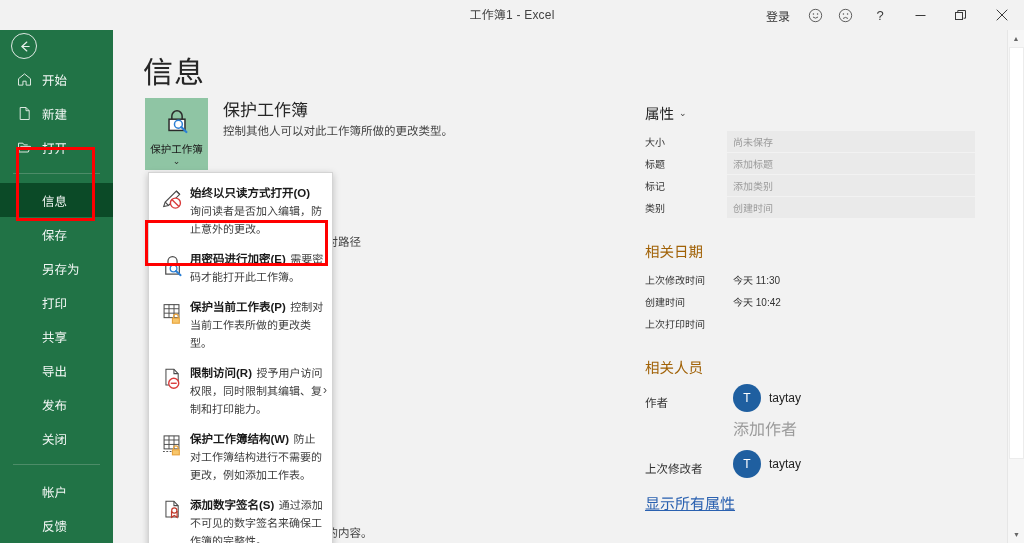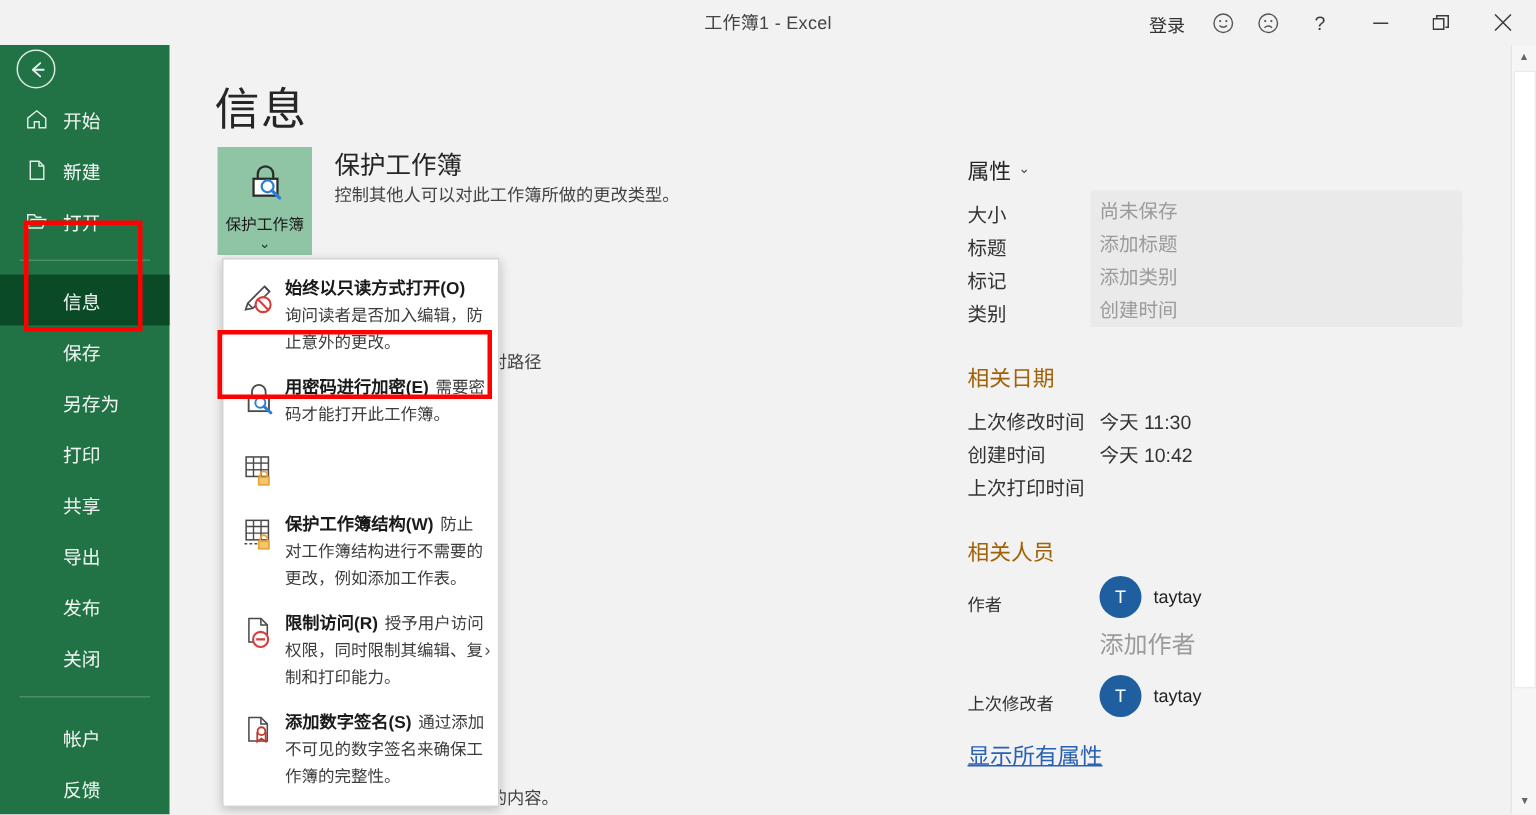--- a/index.html
+++ b/index.html
@@ -99,21 +99,21 @@
   .mi .marrow{position:absolute;right:5px;top:50%;transform:translateY(-50%);font-size:12px;color:#555;}
 
   
   .props{position:absolute;left:532px;top:72px;width:330px;}
   .props-head{
     font-size:14.5px;color:#262626;font-weight:400;margin-bottom:7px;
     display:flex;align-items:center;
   }
   .props-head .cv{font-size:9px;margin-left:5px;color:#444;}
   .sec-head{font-size:14.5px;color:#a16207;font-weight:400;margin:22px 0 7px 0;}
-  .prow{display:flex;align-items:flex-end;height:22px;font-size:13px;}
+  .prow{display:flex;align-items:center;height:22px;font-size:10px;}
   .prow .pk{flex:0 0 88px;color:#333;}
   .prow .pv{flex:1;color:#333;}
   .prow .pv.ph{color:#9b9b9b;background:#eaeaea;padding:3px 6px;margin-left:-6px;}
   .prow.filled .pv{color:#333;}
   .person{display:flex;align-items:center;margin-top:2px;}
   .person .pk{flex:0 0 88px;font-size:11.5px;color:#333;align-self:flex-start;padding-top:10px;}
   .avatar{
     width:28px;height:28px;border-radius:50%;background:#1f5fa0;color:#fff;
     display:flex;align-items:center;justify-content:center;font-size:12px;margin-right:8px;
   }
@@ -378,20 +378,40 @@
         <svg width="26" height="26" viewBox="0 0 28 28">
           <rect x="4.4" y="5" width="16" height="14" fill="#ffffff" stroke="#4a4a4a" stroke-width="1.1"></rect>
           <line x1="4.4" y1="9.4" x2="20.4" y2="9.4" stroke="#4a4a4a" stroke-width="1"></line>
           <line x1="4.4" y1="14.2" x2="20.4" y2="14.2" stroke="#4a4a4a" stroke-width="1"></line>
           <line x1="9.7" y1="5" x2="9.7" y2="19" stroke="#4a4a4a" stroke-width="1"></line>
           <line x1="15.1" y1="5" x2="15.1" y2="19" stroke="#4a4a4a" stroke-width="1"></line>
           <path d="M14.6 19.6 V17.8 a2.5 2.5 0 0 1 5 0 V19.6" fill="none" stroke="#e8a33d" stroke-width="1.3"></path>
           <rect x="13.4" y="19.6" width="7.4" height="5.4" fill="#f7c66b" stroke="#e8a33d" stroke-width="1.2"></rect>
         </svg>
       </span>
+      <span class="mtxt">
+        <span class="mtitle">保护当前工作表(P)</span>
+        <span class="mdesc">控制对当前工作表所做的更改类型。</span>
+      </span>
+    </div>
+
+    <div class="mi">
+      <span class="mico">
+        <svg width="26" height="26" viewBox="0 0 28 28">
+          <path d="M6.4 3.6 H15 L19.6 8.2 V20.4 H6.4 Z" fill="#ffffff" stroke="#4a4a4a" stroke-width="1.1"></path>
+          <path d="M15 3.6 V8.2 H19.6" fill="none" stroke="#4a4a4a" stroke-width="1.1"></path>
+          <circle cx="14.8" cy="18.6" r="5.4" fill="#ffffff" stroke="#d93b3b" stroke-width="1.5"></circle>
+          <line x1="11.6" y1="18.6" x2="18" y2="18.6" stroke="#d93b3b" stroke-width="1.5"></line>
+        </svg>
+      </span>
+      <span class="mtxt">
+        <span class="mtitle">限制访问(R)</span>
+        <span class="mdesc">授予用户访问权限，同时限制其编辑、复制和打印能力。</span>
+      </span>
+      <span class="marrow">›</span>
     </div>
 
     <div class="mi">
       <span class="mico">
         <svg width="26" height="26" viewBox="0 0 28 28">
           <rect x="4.4" y="4.2" width="16" height="14" fill="#ffffff" stroke="#4a4a4a" stroke-width="1.1"></rect>
           <line x1="4.4" y1="8.6" x2="20.4" y2="8.6" stroke="#4a4a4a" stroke-width="1"></line>
           <line x1="4.4" y1="13.4" x2="20.4" y2="13.4" stroke="#4a4a4a" stroke-width="1"></line>
           <line x1="9.7" y1="4.2" x2="9.7" y2="18.2" stroke="#4a4a4a" stroke-width="1"></line>
           <line x1="15.1" y1="4.2" x2="15.1" y2="18.2" stroke="#4a4a4a" stroke-width="1"></line>
@@ -404,36 +424,20 @@
         <span class="mtitle">保护工作簿结构(W)</span>
         <span class="mdesc">防止对工作簿结构进行不需要的更改，例如添加工作表。</span>
       </span>
     </div>
 
     <div class="mi">
       <span class="mico">
         <svg width="26" height="26" viewBox="0 0 28 28">
           <path d="M6.4 3.6 H15 L19.6 8.2 V20.4 H6.4 Z" fill="#ffffff" stroke="#4a4a4a" stroke-width="1.1"></path>
           <path d="M15 3.6 V8.2 H19.6" fill="none" stroke="#4a4a4a" stroke-width="1.1"></path>
-          <circle cx="14.8" cy="18.6" r="5.4" fill="#ffffff" stroke="#d93b3b" stroke-width="1.5"></circle>
-          <line x1="11.6" y1="18.6" x2="18" y2="18.6" stroke="#d93b3b" stroke-width="1.5"></line>
-        </svg>
-      </span>
-      <span class="mtxt">
-        <span class="mtitle">限制访问(R)</span>
-        <span class="mdesc">授予用户访问权限，同时限制其编辑、复制和打印能力。</span>
-      </span>
-      <span class="marrow">›</span>
-    </div>
-
-    <div class="mi">
-      <span class="mico">
-        <svg width="26" height="26" viewBox="0 0 28 28">
-          <path d="M6.4 3.6 H15 L19.6 8.2 V20.4 H6.4 Z" fill="#ffffff" stroke="#4a4a4a" stroke-width="1.1"></path>
-          <path d="M15 3.6 V8.2 H19.6" fill="none" stroke="#4a4a4a" stroke-width="1.1"></path>
           <path d="M12.4 14.6 h6 v6.2 l-3 -2 l-3 2 Z" fill="#ffffff" stroke="#c0392b" stroke-width="1.3"></path>
           <circle cx="15.4" cy="13.4" r="2.8" fill="#ffffff" stroke="#c0392b" stroke-width="1.3"></circle>
         </svg>
       </span>
       <span class="mtxt">
         <span class="mtitle">添加数字签名(S)</span>
         <span class="mdesc">通过添加不可见的数字签名来确保工作簿的完整性。</span>
       </span>
     </div>
 

